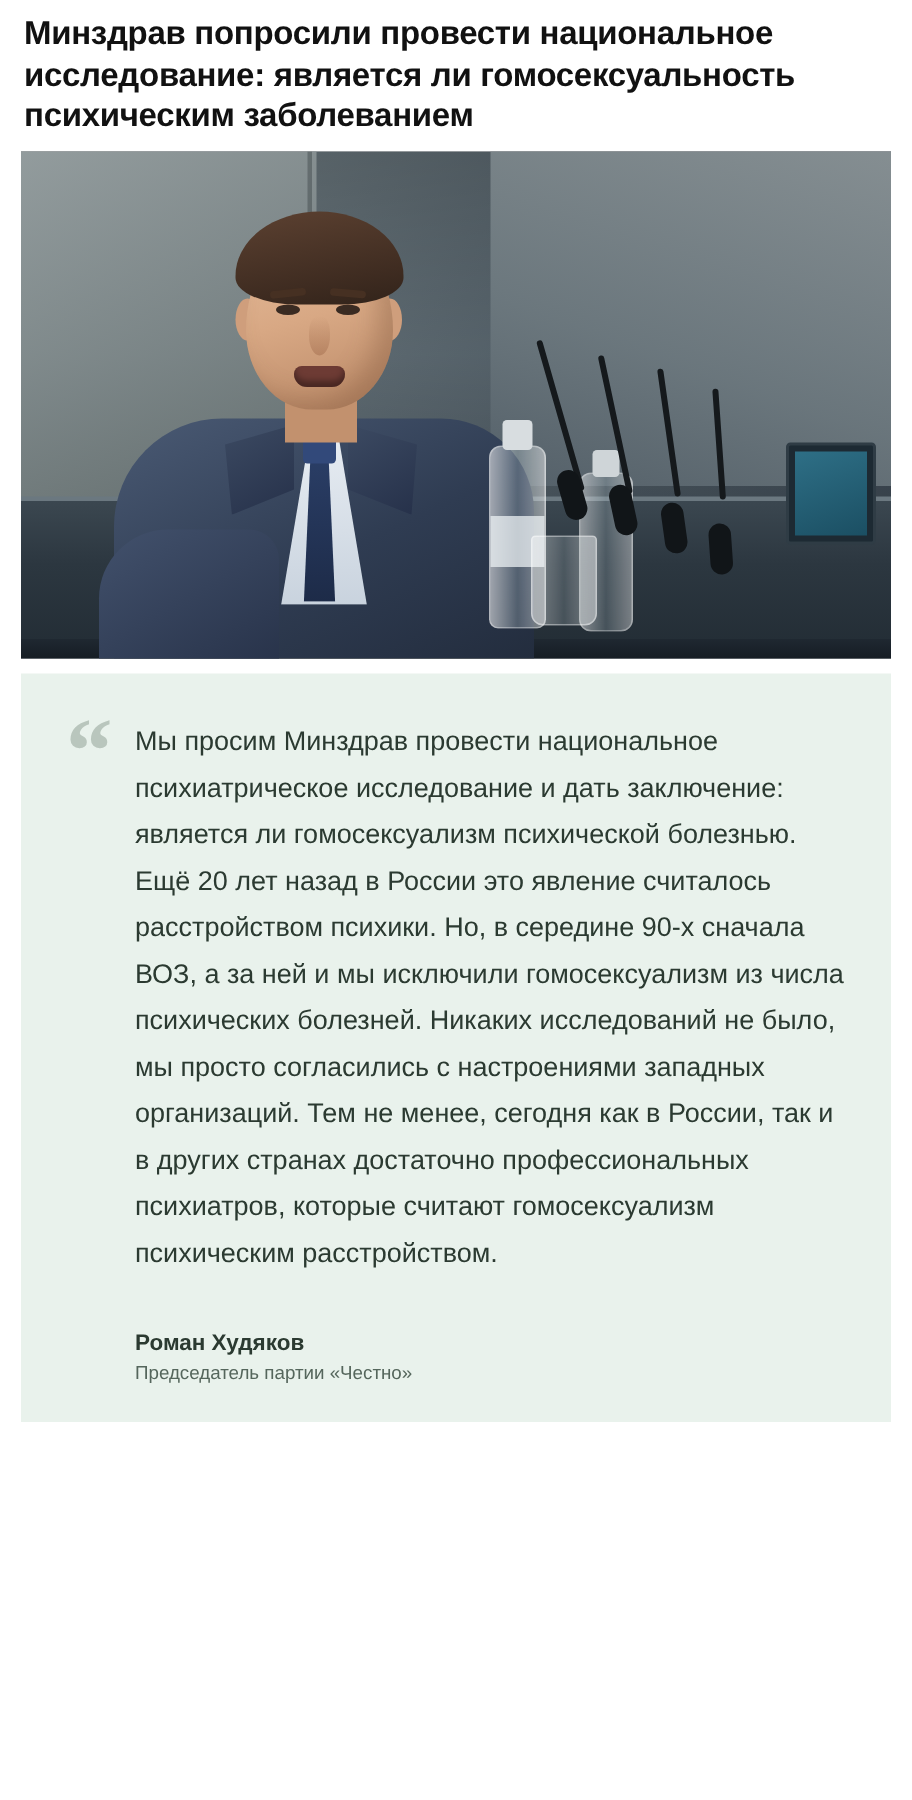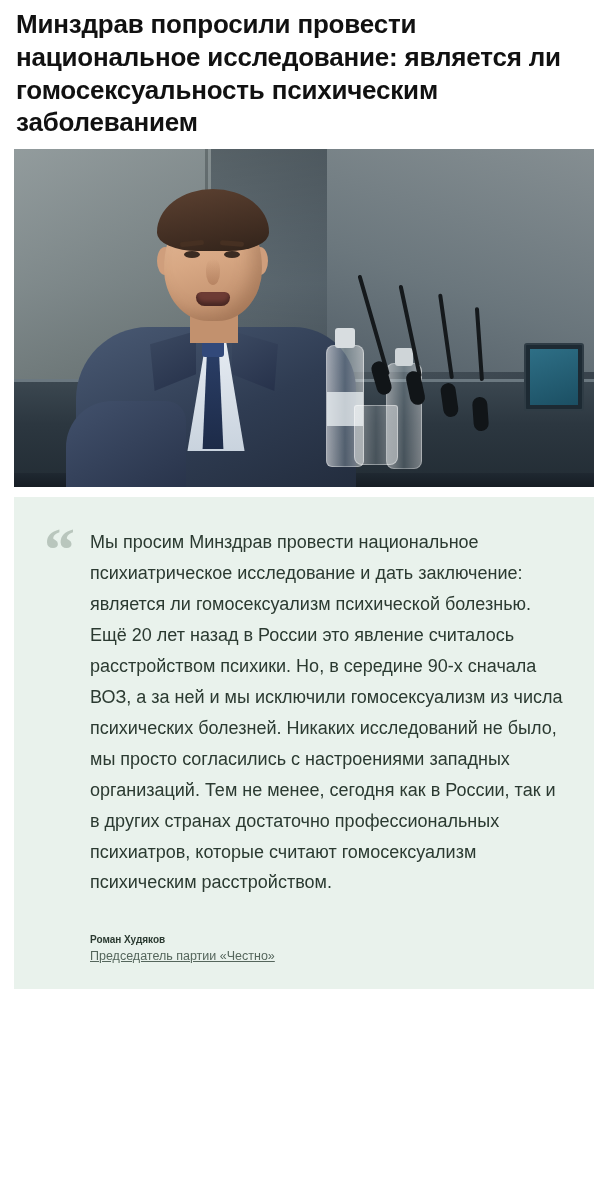--- a/index.html
+++ b/index.html
@@ -15,21 +15,21 @@
   }
   .page {
     width: 608px;
     box-sizing: border-box;
     padding: 0 14px 16px 14px;
     background: #ffffff;
   }
   .headline {
     margin: 8px 0 10px 0;
     padding: 0 2px;
-    font-size: 26px;
+    font-size: 22px;
     line-height: 1.26;
     font-weight: bold;
     letter-spacing: -0.2px;
     color: #111111;
   }
   
   .photo-wrap {
     width: 100%;
     height: 338px;
     position: relative;
@@ -227,30 +227,29 @@
     user-select: none;
   }
   .quote-p {
     margin: 0 0 22px 0;
     font-size: 18px;
     line-height: 1.72;
     color: #2b3a31;
   }
   .quote-p:last-of-type { margin-bottom: 26px; }
   .author {
-    font-size: 10px;
+    font-size: 15px;
     font-weight: bold;
     color: #2b3a31;
     margin-bottom: 4px;
     margin-top: 36px;
   }
   .author-role {
     font-size: 12.5px;
     color: #55665c;
-    text-decoration: underline;
   }
 </style>
 </head>
 <body>
 
 <div class="page">
 
   <h1 class="headline">Минздрав попросили провести национальное исследование: является ли гомосексуальность психическим заболеванием</h1>
 
   <div class="photo-wrap">

